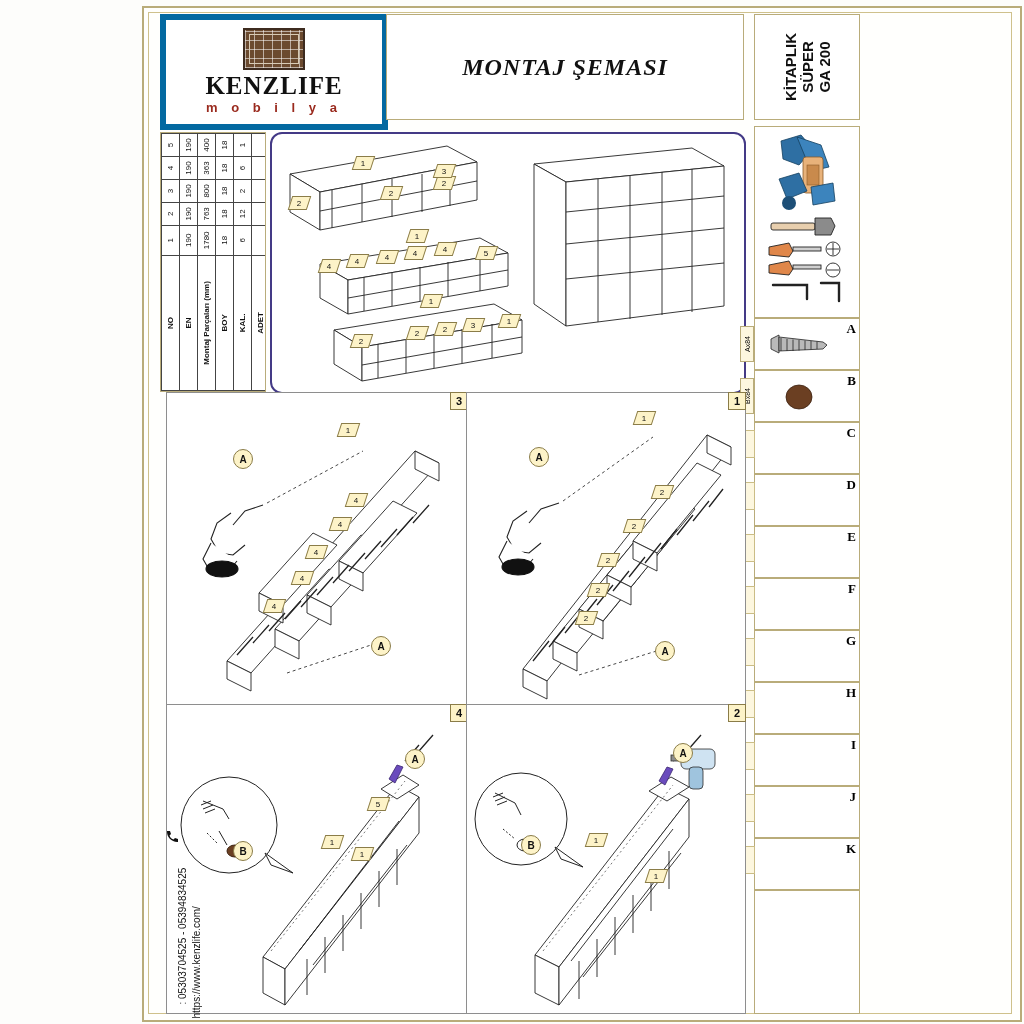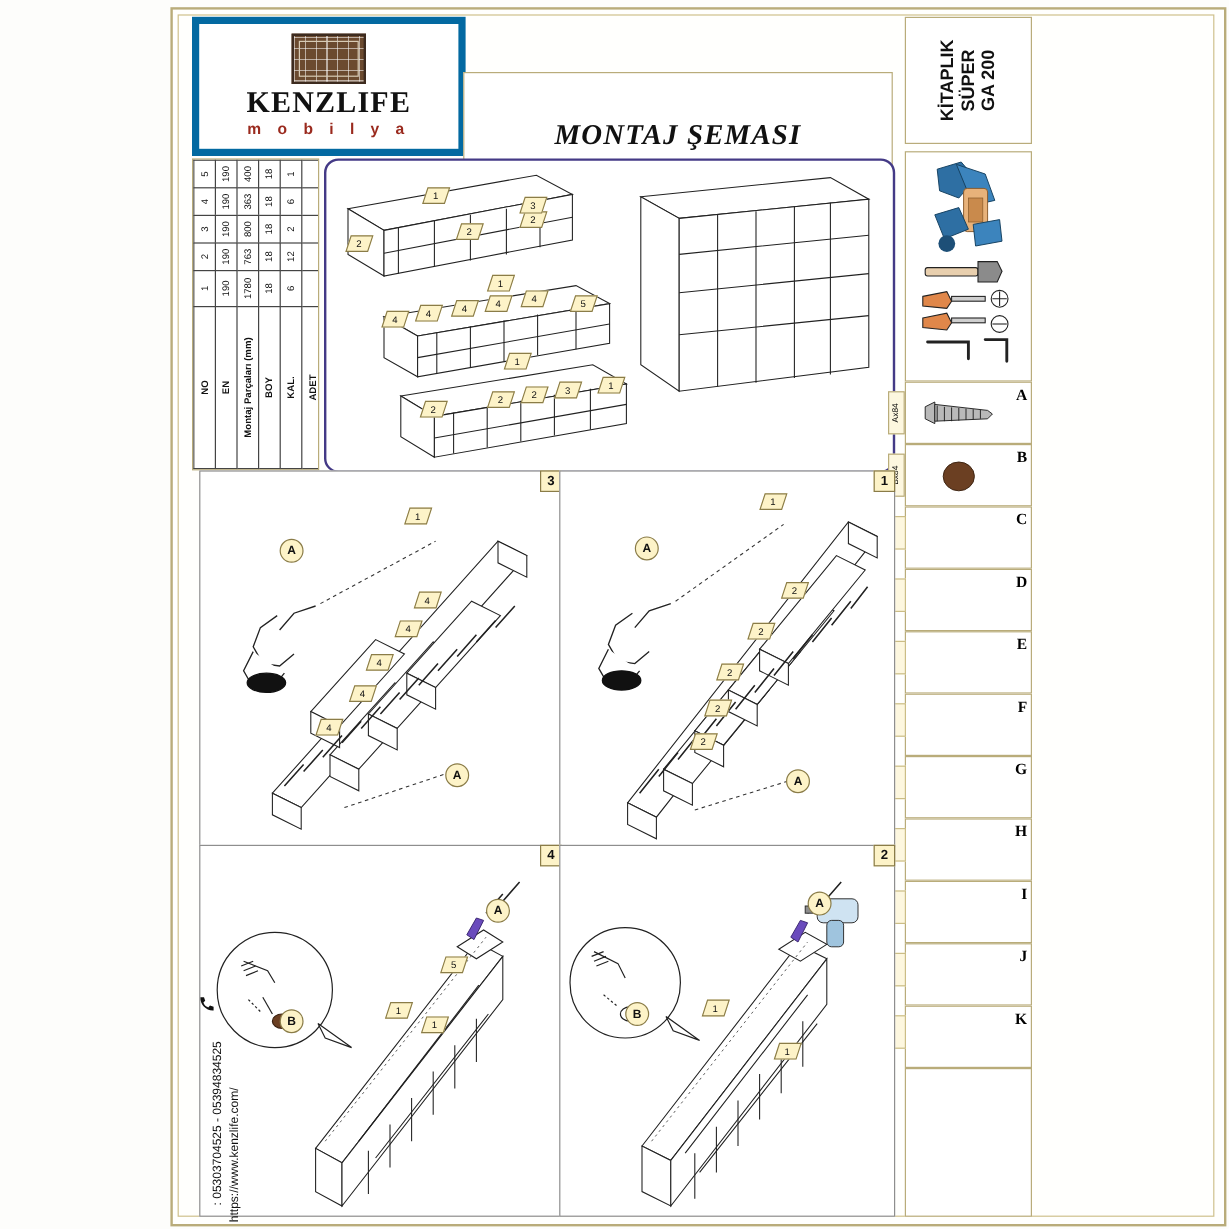--- a/index.html
+++ b/index.html
@@ -12,21 +12,21 @@
   
   .logo-box{position:absolute;left:160px;top:14px;width:216px;height:104px;border:6px solid #0369a1;background:#fff;}
   .logo-mark{position:absolute;left:50%;top:8px;transform:translateX(-50%);width:58px;height:38px;border:2px solid #3d2b1f;background:#6b4a2f;}
   .logo-mark:after{content:"";position:absolute;left:4px;top:4px;right:4px;bottom:4px;border:1px solid #d8cbb5;}
   .logo-mark .g{position:absolute;left:0;top:0;width:100%;height:100%;
      background:repeating-linear-gradient(90deg,rgba(255,255,255,.55) 0 1px,transparent 1px 9px),
                 repeating-linear-gradient(0deg,rgba(255,255,255,.55) 0 1px,transparent 1px 9px);}
   .logo-name{position:absolute;left:0;top:52px;width:100%;text-align:center;font-family:"Liberation Serif",serif;font-weight:bold;font-size:25px;letter-spacing:1px;color:#111;}
   .logo-sub{position:absolute;left:0;top:80px;width:100%;text-align:center;font-size:13px;letter-spacing:5px;color:#9a2a1e;font-weight:bold;}
 
-  .title-box{position:absolute;left:386px;top:14px;width:356px;height:104px;border:1px solid #b9ac7a;background:#fff;display:flex;align-items:center;justify-content:center;margin-top:46px;}
+  .title-box{position:absolute;left:386px;top:14px;width:356px;height:104px;border:1px solid #b9ac7a;background:#fff;display:flex;align-items:center;justify-content:center;}
   .title-box span{font-family:"Liberation Serif",serif;font-weight:bold;font-style:italic;font-size:24px;letter-spacing:1px;color:#111;}
 
   .model-box{position:absolute;left:754px;top:14px;width:104px;height:104px;border:1px solid #b9ac7a;background:#fff;}
   .model-rot{position:absolute;left:50%;top:50%;transform:translate(-50%,-50%) rotate(-90deg);white-space:nowrap;font-weight:bold;font-size:15px;line-height:17px;text-align:center;color:#111;}
 
   
   .table-box{position:absolute;left:160px;top:132px;width:104px;height:258px;border:1px solid #b9ac7a;background:#fff;overflow:hidden;}
   .rot-wrap{position:absolute;left:-77px;top:77px;width:258px;height:104px;transform:rotate(-90deg);transform-origin:center center;}
   table.parts{border-collapse:collapse;width:258px;height:104px;font-size:8px;color:#111;}
   table.parts td,table.parts th{border:1px solid #444;text-align:center;padding:0;font-weight:normal;height:17px;}

